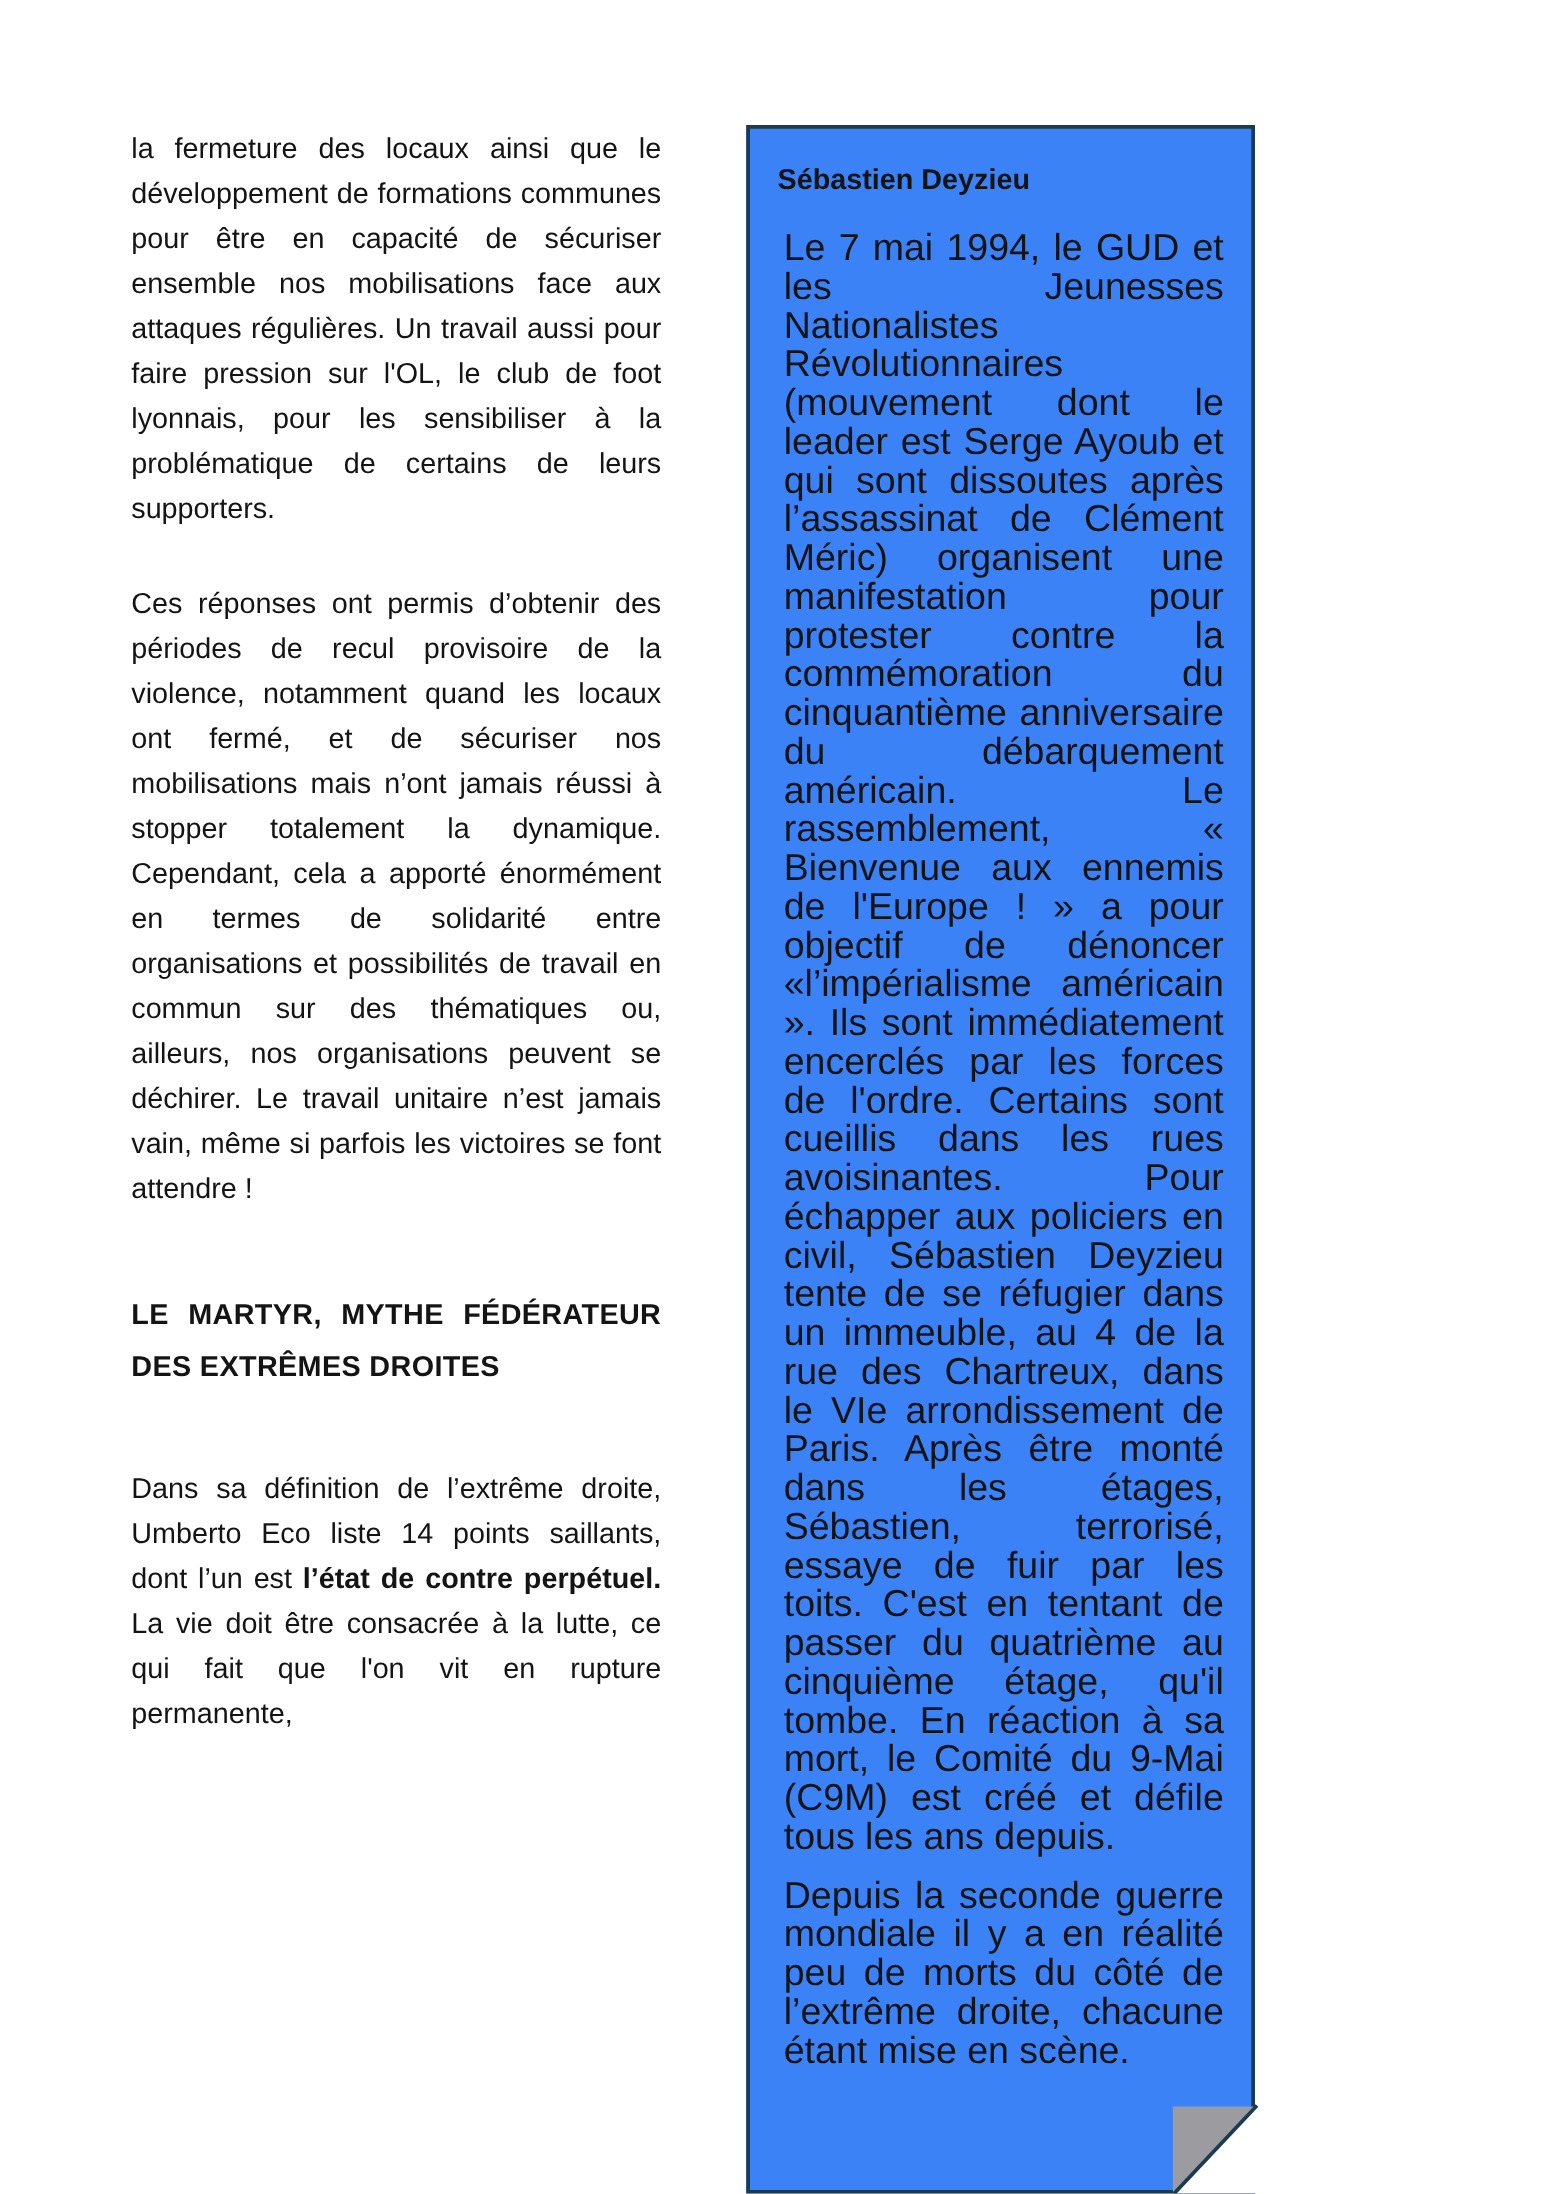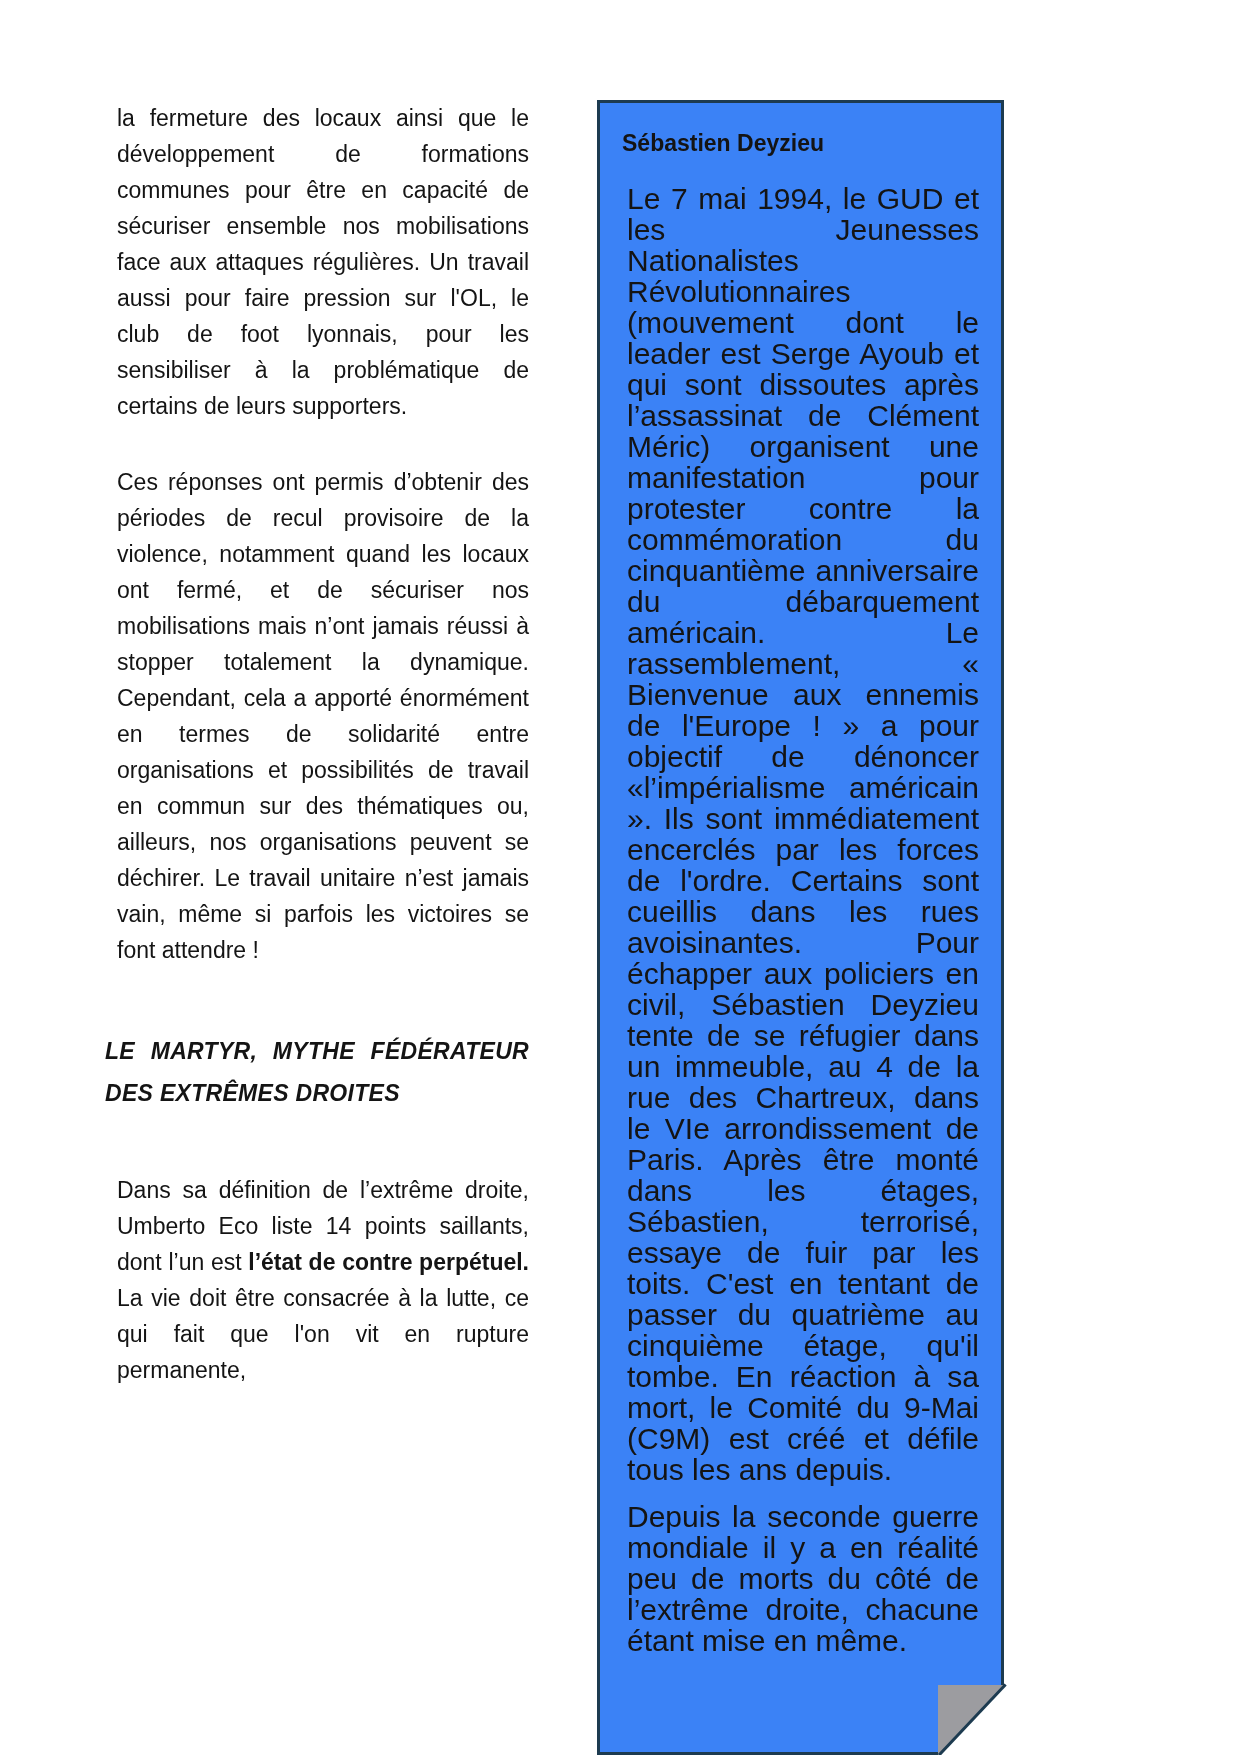--- a/index.html
+++ b/index.html
@@ -18,31 +18,30 @@
   }
 
   
   .left-col {
     position: absolute;
     left: 105px;
     top: 100px;
     width: 424px;
   }
   .left-col p.body {
-    margin: 0 0 40px 12px;
+    margin: 0 0 40px 0;
     font-size: 23px;
     line-height: 36px;
     text-align: justify;
   }
   .section-heading {
     margin: 62px 0 58px 0;
     font-size: 23px;
     line-height: 42px;
     font-weight: bold;
-    font-style: italic;
     text-align: justify;
     letter-spacing: 0.3px;
   }
   .left-col .bold-inline {
     font-weight: bold;
   }
 
   
   .sidebar-box {
     position: absolute;
@@ -110,21 +109,21 @@
     <h2 class="section-heading">LE MARTYR, MYTHE FÉDÉRATEUR DES EXTRÊMES DROITES</h2>
 
     <p class="body"><span>Dans sa définition de l’extrême droite, Umberto Eco liste 14 points saillants,  dont l’un  est </span><span class="bold-inline">l’état de contre perpétuel.</span><span> La vie doit être consacrée à la lutte, ce qui fait que l'on vit en rupture permanente,</span></p>
   </div>
 
   <aside class="sidebar-box" style="background: #3b82f6; border-color: rgb(29, 59, 80);">
     <h3 class="sidebar-title">Sébastien Deyzieu</h3>
 
     <p class="body">Le 7 mai 1994, le GUD et les Jeunesses Nationalistes Révolutionnaires (mouvement dont le leader est Serge Ayoub et qui sont dissoutes après l’assassinat de Clément Méric) organisent une manifestation pour protester contre la commémoration du cinquantième anniversaire du débarquement américain. Le rassemblement, « Bienvenue aux ennemis de l'Europe ! » a pour objectif de dénoncer «l’impérialisme américain ». Ils sont immédiatement encerclés par les forces de l'ordre. Certains sont cueillis dans les rues avoisinantes. Pour échapper aux policiers en civil, Sébastien Deyzieu tente de se réfugier dans un immeuble, au 4 de la rue des Chartreux, dans le VIe arrondissement de Paris. Après être monté dans les étages, Sébastien, terrorisé, essaye de fuir par les toits. C'est en tentant de passer du quatrième au cinquième étage, qu'il tombe. En réaction à sa mort, le Comité du 9-Mai (C9M) est créé et défile tous les ans depuis.</p>
 
-    <p class="body">Depuis la seconde guerre mondiale il y a en réalité peu de morts du côté de l’extrême droite, chacune étant mise en même.</p>
+    <p class="body">Depuis la seconde guerre mondiale il y a en réalité peu de morts du côté de l’extrême droite, chacune étant mise en scène.</p>
 
     <div class="fold">
       <div class="fold-cut"></div>
       <div class="fold-flap" style="background: rgb(156, 156, 160);"></div>
       <div class="fold-edge" style="background: rgb(29, 59, 80);"></div>
     </div>
   </aside>
 
 </div>
 

